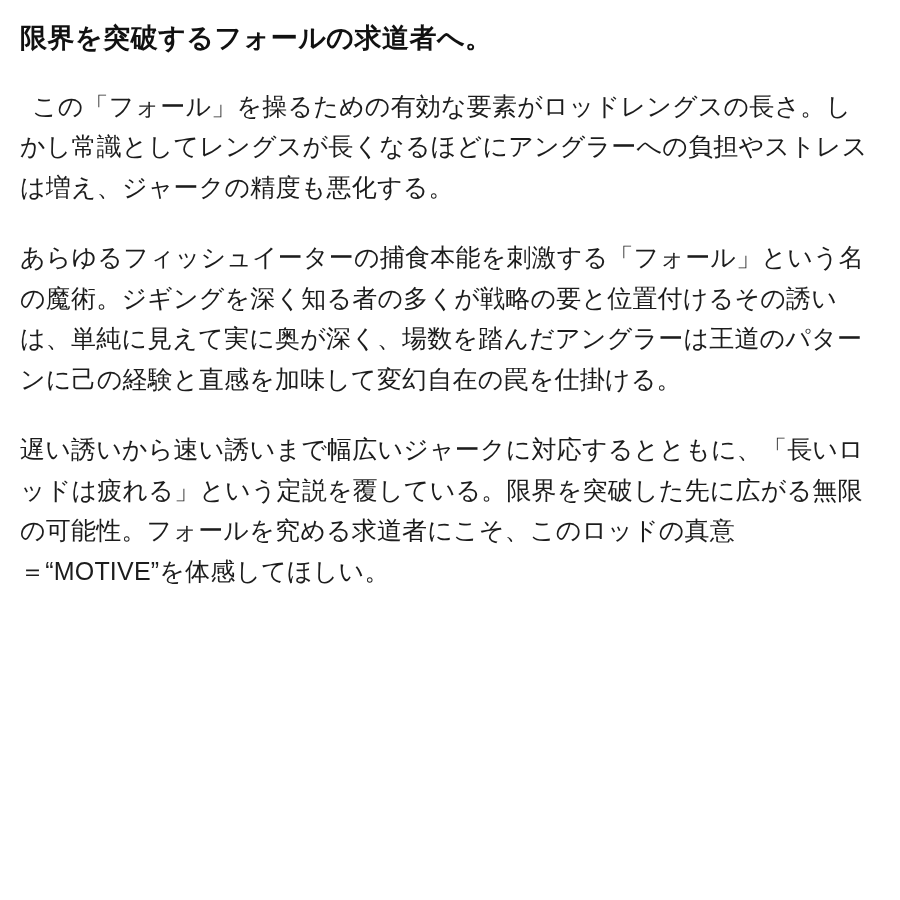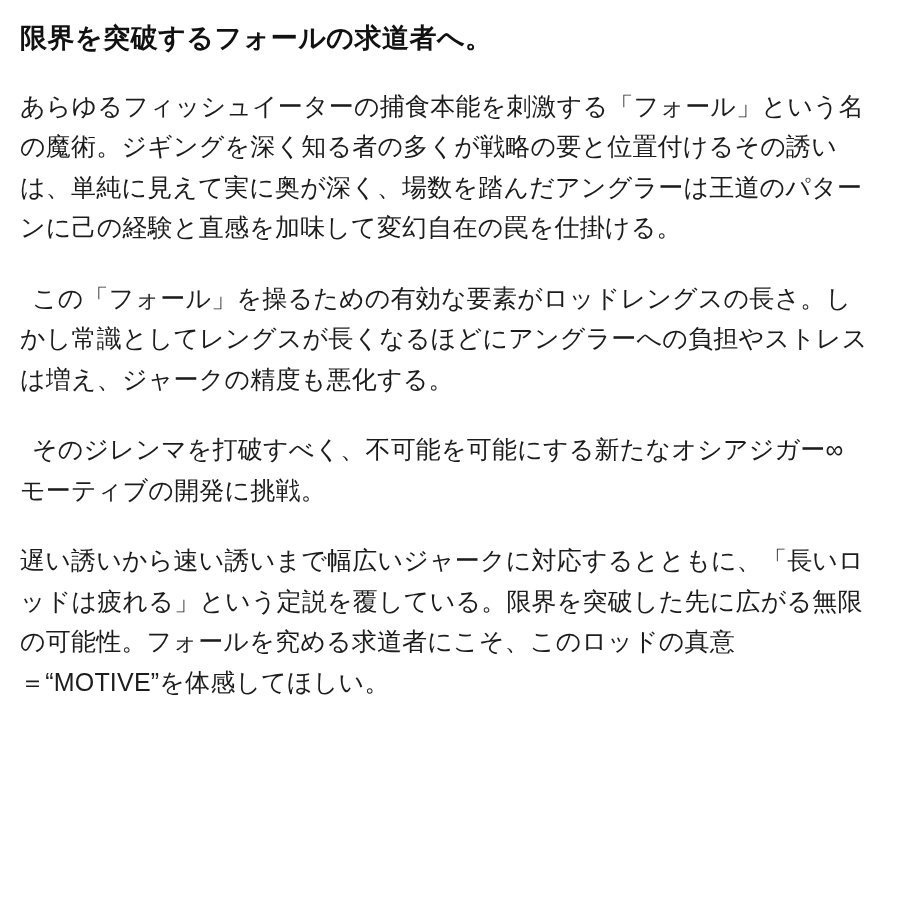--- a/index.html
+++ b/index.html
@@ -47,22 +47,21 @@
     margin-bottom: 2px;
   }
 </style>
 </head>
 <body>
 
 <div class="page">
 
   <h1 class="doc-title">限界を突破するフォールの求道者へ。</h1>
 
+  <p class="body-block indent">この「フォール」を操るための有効な要素がロッドレングスの長さ。しかし常識としてレングスが長くなるほどにアングラーへの負担やストレスは増え、ジャークの精度も悪化する。</p>
+
   <p class="body-block">あらゆるフィッシュイーターの捕食本能を刺激する「フォール」という名の魔術。ジギングを深く知る者の多くが戦略の要と位置付けるその誘いは、単純に見えて実に奥が深く、場数を踏んだアングラーは王道のパターンに己の経験と直感を加味して変幻自在の罠を仕掛ける。</p>
 
-  <p class="body-block indent">この「フォール」を操るための有効な要素がロッドレングスの長さ。しかし常識としてレングスが長くなるほどにアングラーへの負担やストレスは増え、ジャークの精度も悪化する。</p>
-
-  <p class="body-block indent">そのジレンマを打破すべく、不可能を可能にする新たなオシアジガー∞　モーティブの開発に挑戦。</p>
 
 
   <p class="body-block">遅い誘いから速い誘いまで幅広いジャークに対応するとともに、「長いロッドは疲れる」という定説を覆している。限界を突破した先に広がる無限の可能性。フォールを究める求道者にこそ、このロッドの真意＝“MOTIVE”を体感してほしい。</p>
 
 </div>
 
 </body></html>

